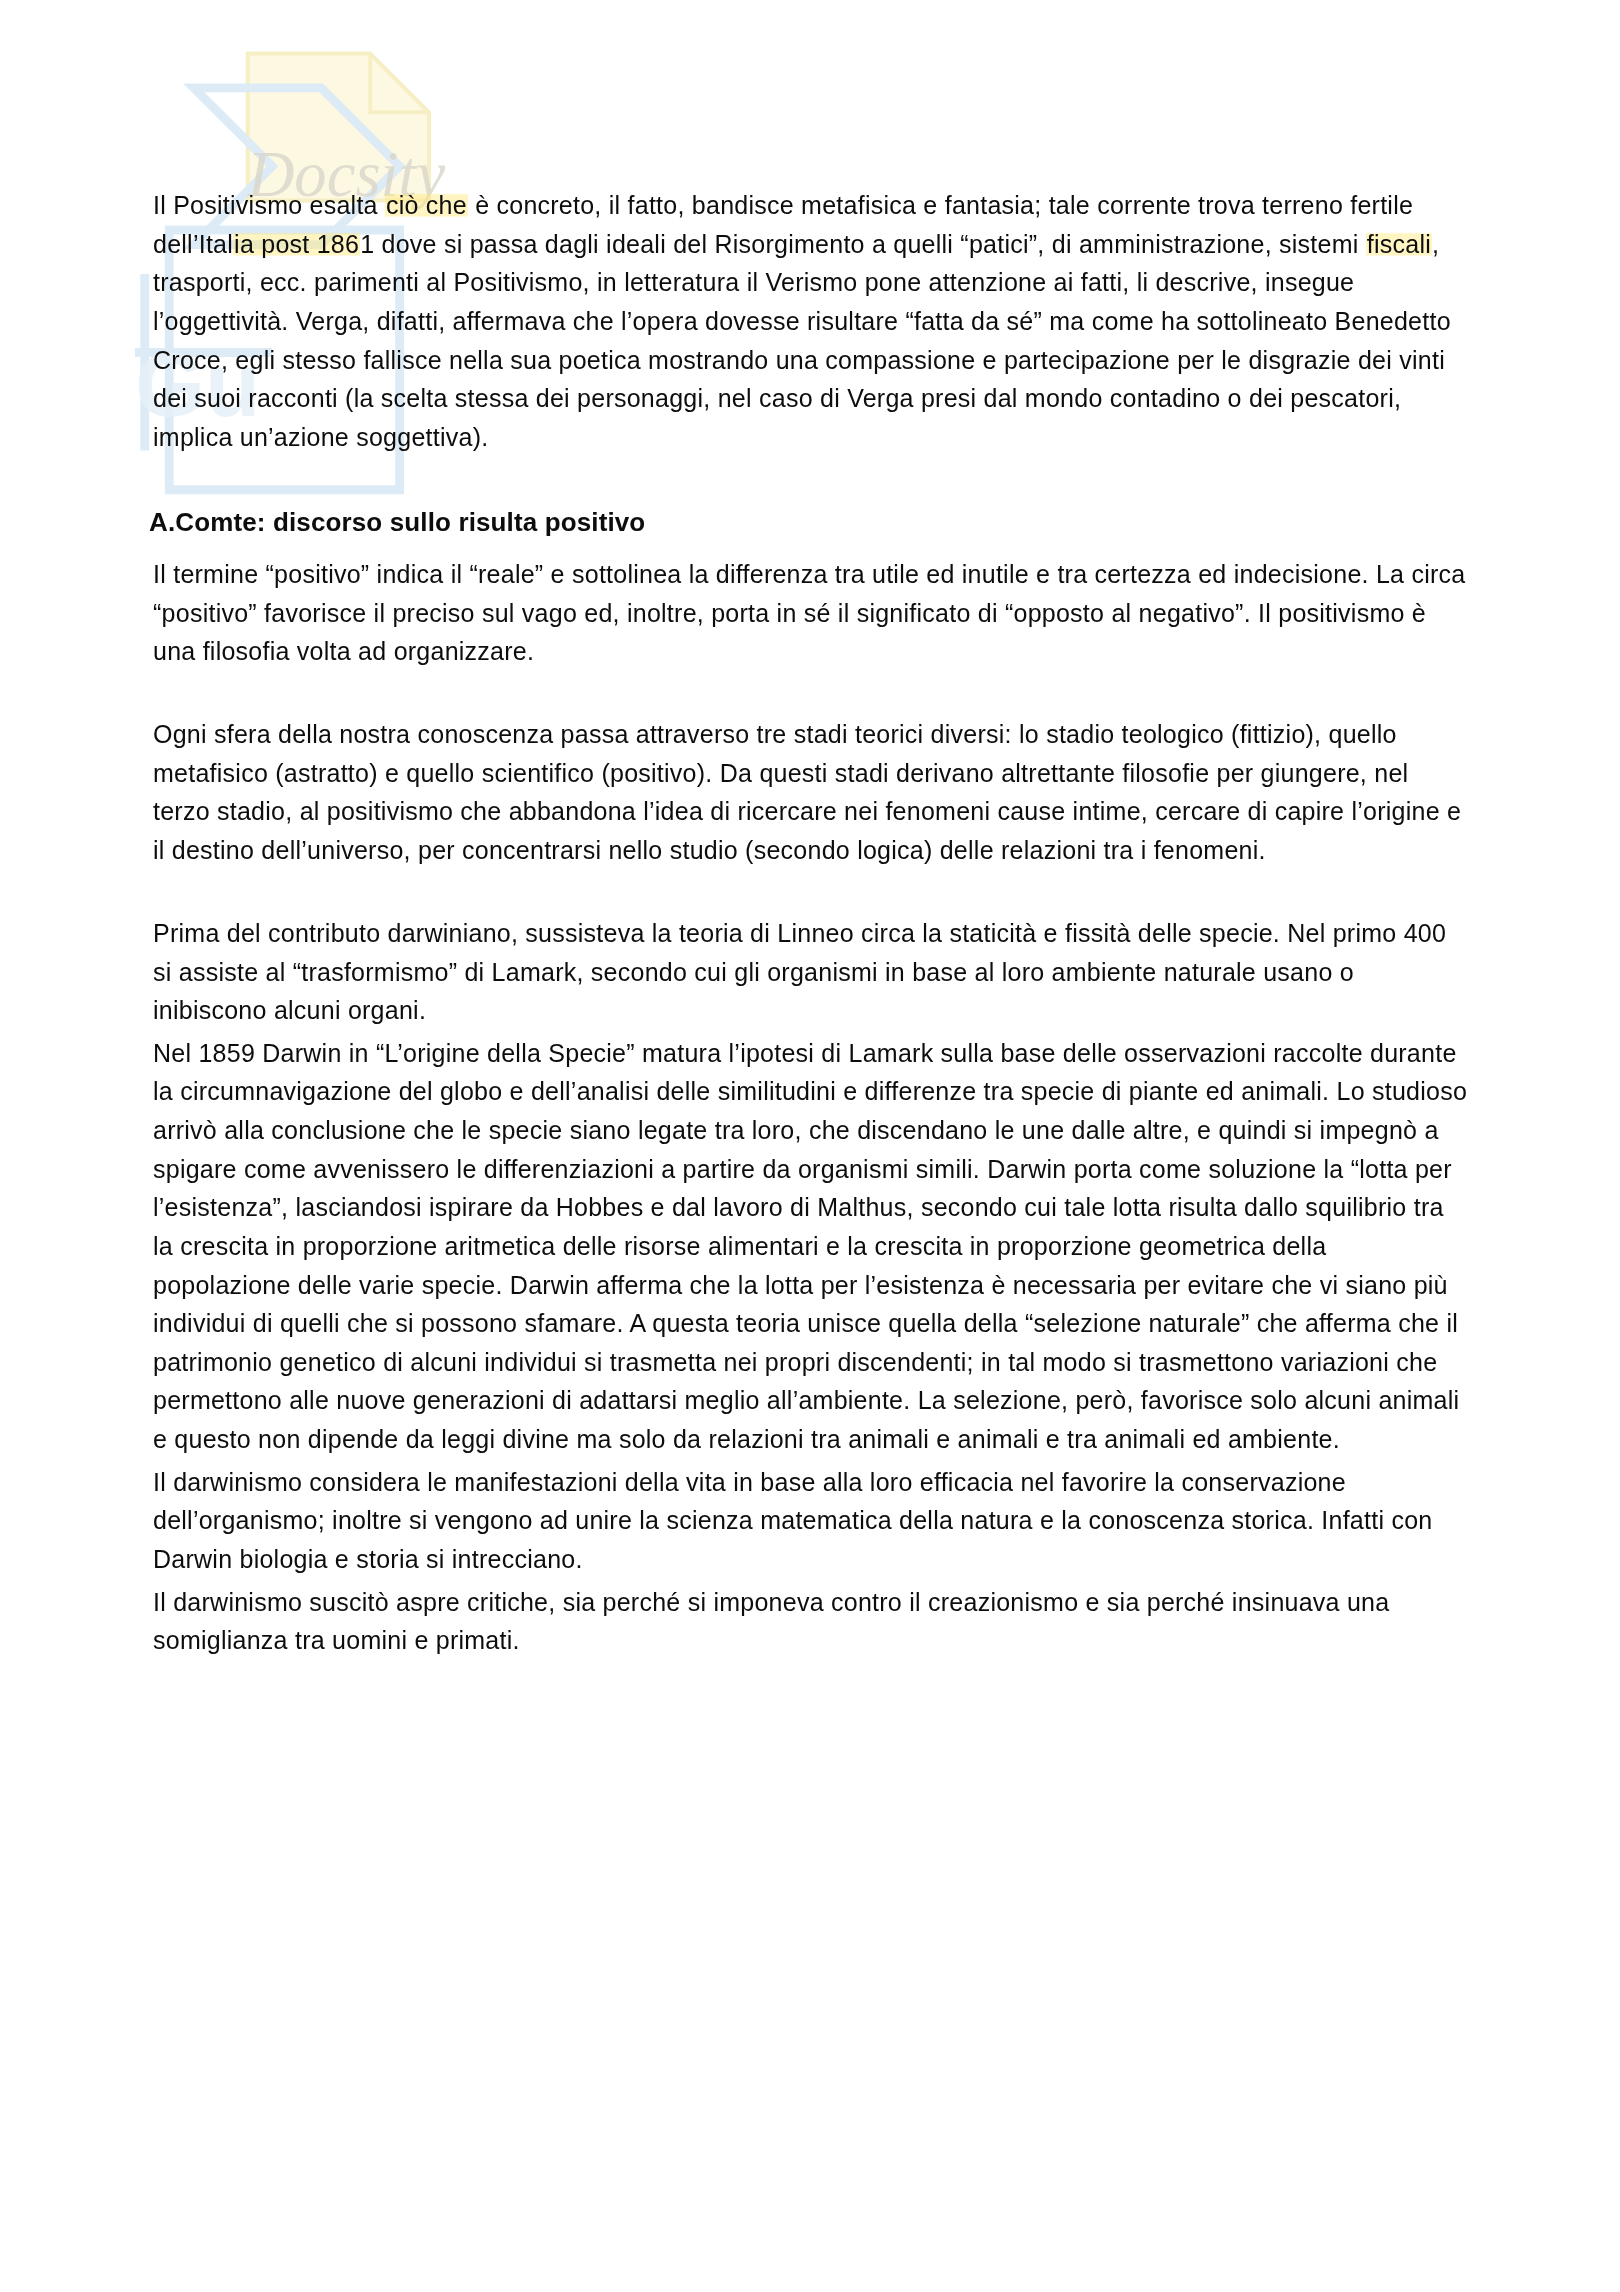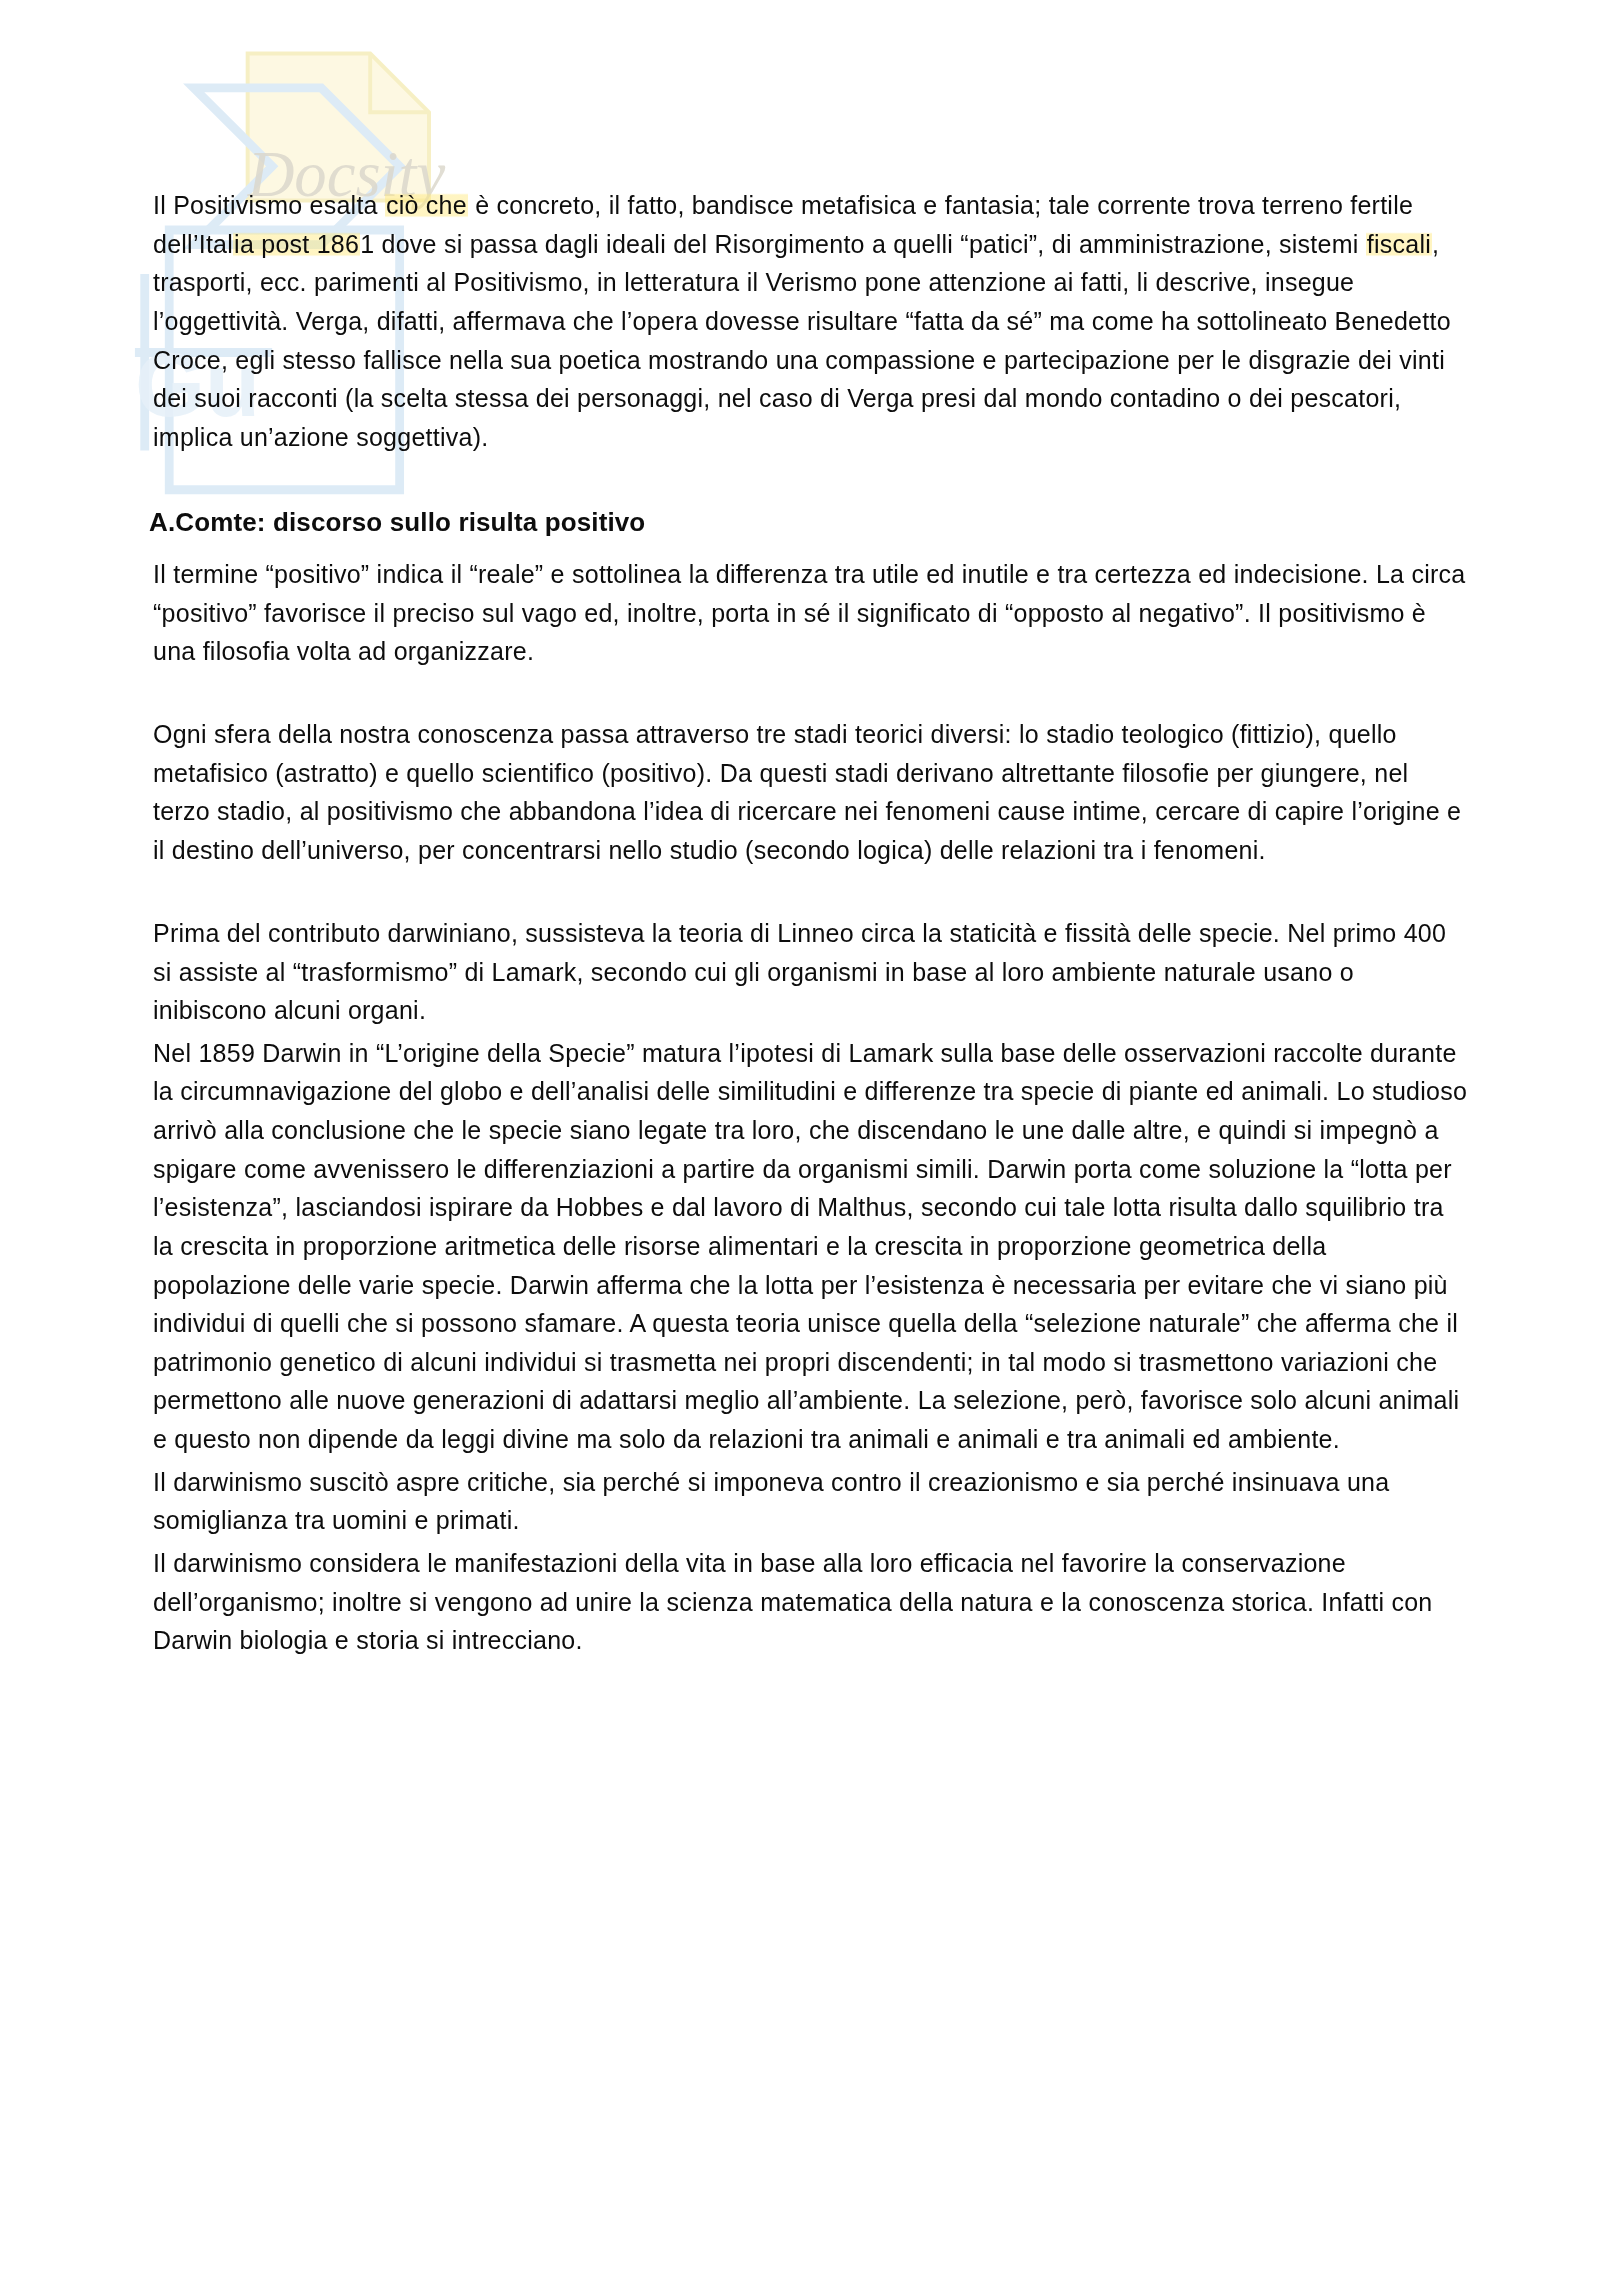--- a/index.html
+++ b/index.html
@@ -109,18 +109,18 @@
     <div class="gap-md"></div>
 
     <div class="gap-sm"></div>
     <p class="para">Ogni sfera della nostra conoscenza passa attraverso tre stadi teorici diversi: lo stadio teologico (fittizio), quello metafisico (astratto) e quello scientifico (positivo). Da questi stadi derivano altrettante filosofie per giungere, nel terzo stadio, al positivismo che abbandona l’idea di ricercare nei fenomeni cause intime, cercare di capire l’origine e il destino dell’universo, per concentrarsi nello studio (secondo logica) delle relazioni tra i fenomeni.</p>
 
     <div class="gap-md"></div>
 
     <div class="gap-sm"></div>
     <p class="para">Prima del contributo darwiniano, sussisteva la teoria di Linneo circa la staticità e fissità delle specie. Nel primo 400 si assiste al “trasformismo” di Lamark, secondo cui gli organismi in base al loro ambiente naturale usano o inibiscono alcuni organi.</p>
     <p class="para">Nel 1859 Darwin in “L’origine della Specie” matura l’ipotesi di Lamark sulla base delle osservazioni raccolte durante la circumnavigazione del globo e dell’analisi delle similitudini e differenze tra specie di piante ed animali. Lo studioso arrivò alla conclusione che le specie siano legate tra loro, che discendano le une dalle altre, e quindi si impegnò a spigare come avvenissero le differenziazioni a partire da organismi simili. Darwin porta come soluzione la “lotta per l’esistenza”, lasciandosi ispirare da Hobbes e dal lavoro di Malthus, secondo cui tale lotta risulta dallo squilibrio tra la crescita in proporzione aritmetica delle risorse alimentari e la crescita in proporzione geometrica della popolazione delle varie specie. Darwin afferma che la lotta per l’esistenza è necessaria per evitare che vi siano più individui di quelli che si possono sfamare. A questa teoria unisce quella della “selezione naturale” che afferma che il patrimonio genetico di alcuni individui si trasmetta nei propri discendenti; in tal modo si trasmettono variazioni che permettono alle nuove generazioni di adattarsi meglio all’ambiente. La selezione, però, favorisce solo alcuni animali e questo non dipende da leggi divine ma solo da relazioni tra animali e animali e tra animali ed ambiente.</p>
+    <p class="para">Il darwinismo considera le manifestazioni della vita in base alla loro efficacia nel favorire la conservazione dell’organismo; inoltre si vengono ad unire la scienza matematica della natura e la conoscenza storica. Infatti con Darwin biologia e storia si intrecciano.</p>
     <p class="para">Il darwinismo suscitò aspre critiche, sia perché si imponeva contro il creazionismo e sia perché insinuava una somiglianza tra uomini e primati.</p>
-    <p class="para">Il darwinismo considera le manifestazioni della vita in base alla loro efficacia nel favorire la conservazione dell’organismo; inoltre si vengono ad unire la scienza matematica della natura e la conoscenza storica. Infatti con Darwin biologia e storia si intrecciano.</p>
 
   </div>
 </div>
 
 
 </body></html>

